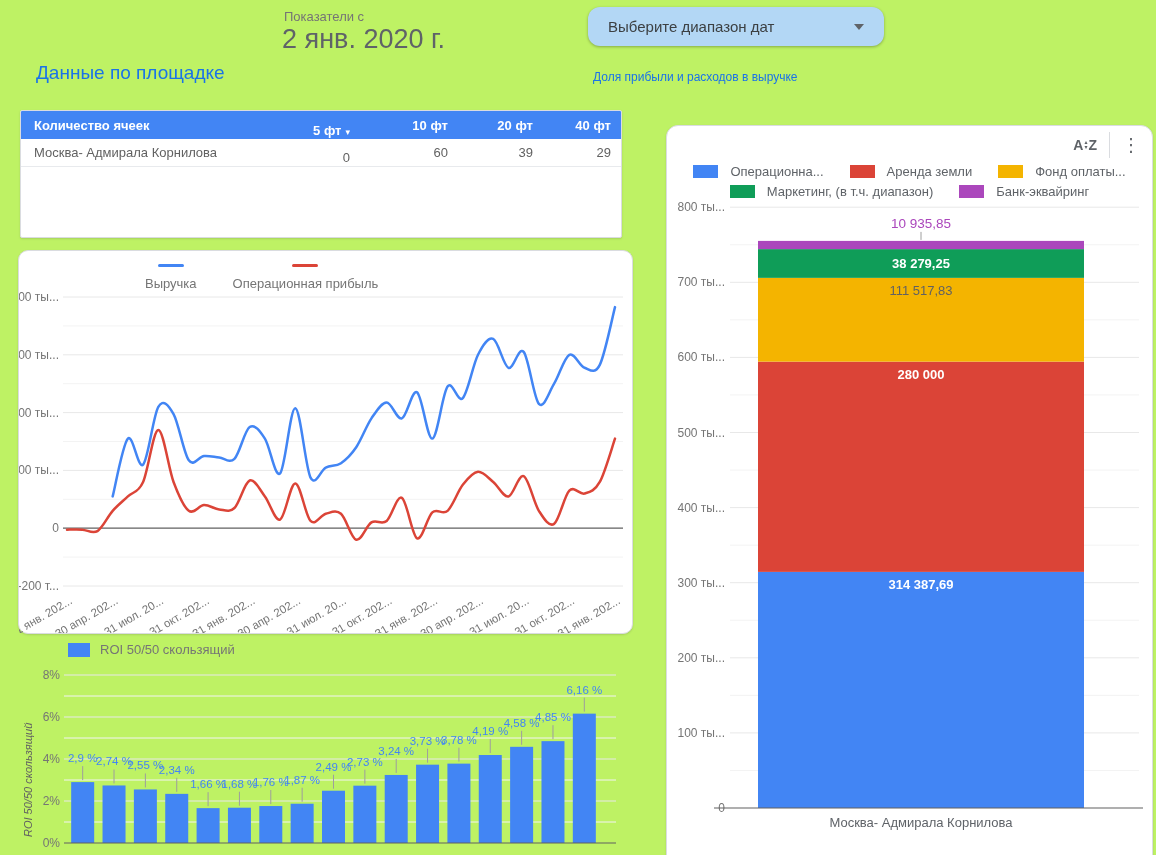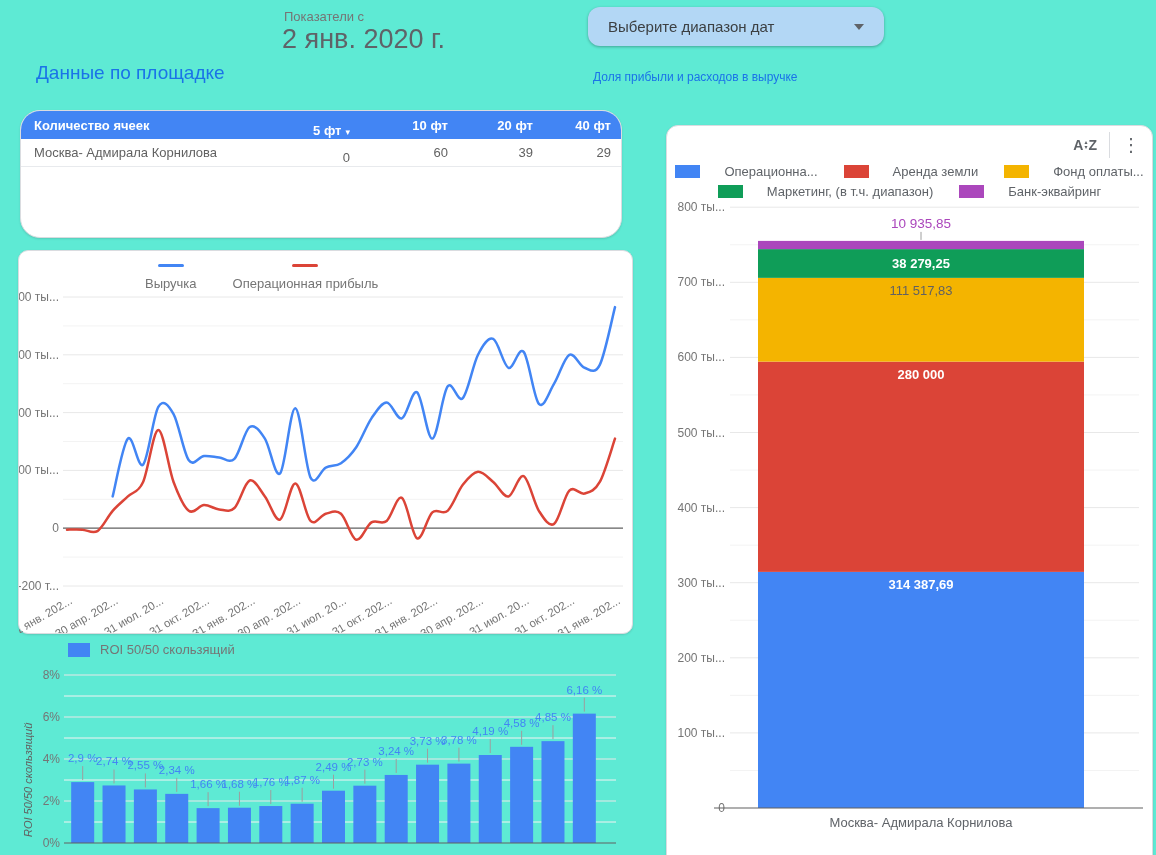--- a/index.html
+++ b/index.html
@@ -1,32 +1,32 @@
 <!DOCTYPE html>
 <html><head>
 <meta charset="utf-8">
 <style>
   html,body{margin:0;padding:0;background:#fff;}
-  .root{position:relative;width:1156px;height:855px;background:#5eead4;overflow:hidden;
+  .root{position:relative;width:1156px;height:855px;background:#bef264;overflow:hidden;
         font-family:"Liberation Sans","DejaVu Sans",sans-serif;color:#424242;}
   .abs{position:absolute;}
   .card{position:absolute;background:#fff;border:1px solid #dadce0;
         box-shadow:0 1px 2px rgba(60,64,67,.18);}
   .metrics-caption{left:284px;top:9px;font-size:13px;color:#757575;}
   .date-value{left:282px;top:24px;font-size:27px;color:#5f6368;}
   .date-btn{left:588px;top:7px;width:296px;height:39px;background:#b3d7f5;border-radius:12px;
             box-shadow:0 1px 3px rgba(0,0,0,.3);display:flex;align-items:center;
             padding:0 20px;box-sizing:border-box;font-size:15px;color:#3c4043;cursor:pointer;}
   .date-btn .caret{margin-left:auto;width:0;height:0;border-left:5px solid transparent;
             border-right:5px solid transparent;border-top:6px solid #5f6368;}
   .sec-title-l{left:36px;top:62px;font-size:19px;color:#1a73e8;}
   .sec-title-r{left:593px;top:70px;font-size:12px;color:#1a73e8;}
 
   
-  .table-card{left:20px;top:110px;width:600px;height:126px;border-radius:20px;overflow:hidden;}
+  .table-card{left:20px;top:110px;width:600px;height:126px;border-radius:2px;overflow:hidden;}
   .thead{display:flex;height:28px;background:#4285f4;color:#fff;font-size:13px;font-weight:bold;align-items:center;}
   .trow{display:flex;height:27px;align-items:center;font-size:13px;color:#616161;border-bottom:1px solid #e8eaed;}
   .c-name{flex:1;padding-left:13px;text-align:left;}
   .c-num{text-align:right;padding-right:10px;box-sizing:border-box;}
   .c0{width:88px;margin-top:10px;}.c1{width:98px;}.c2{width:85px;}.c3{width:78px;}
   .sort-tri{font-size:9px;margin-left:4px;}
 
   
   .line-card{left:18px;top:250px;width:613px;height:382px;border-radius:10px;}
   .line-legend{position:absolute;top:13px;left:126px;display:flex;gap:36px;align-items:center;z-index:2;}
@@ -45,21 +45,21 @@
 
   
   .right-card{left:666px;top:125px;width:485px;height:740px;border-radius:12px;}
   .toolbar{position:absolute;top:6px;right:12px;display:flex;align-items:center;gap:12px;z-index:2;}
   .az{display:flex;align-items:center;font-size:14px;color:#5f6368;cursor:pointer;font-weight:bold;}
   .az .updown{display:flex;flex-direction:column;font-size:6px;line-height:5px;color:#5f6368;margin:0 1px;font-weight:normal;}
   .tdivider{width:1px;height:26px;background:#dadce0;}
   .kebab{font-size:18px;color:#5f6368;cursor:pointer;line-height:18px;}
   .stack-legend{position:absolute;top:38px;left:0;right:0;display:flex;justify-content:center;z-index:2;}
   .stack-legend .inner{width:472px;display:flex;flex-wrap:wrap;justify-content:center;column-gap:26px;row-gap:5px;}
-  .stack-legend .item{display:flex;align-items:center;gap:24px;font-size:13px;color:#5f6368;cursor:pointer;white-space:nowrap;}
+  .stack-legend .item{display:flex;align-items:center;gap:12px;font-size:13px;color:#5f6368;cursor:pointer;white-space:nowrap;}
   .stack-legend .sw{width:25px;height:13px;display:inline-block;}
   #stack-svg{position:absolute;left:0;top:0;}
   svg text{font-family:"Liberation Sans","DejaVu Sans",sans-serif;}
 </style>
 </head>
 <body>
 
 <div class="root">
 
   <div class="abs metrics-caption">Показатели с</div>

